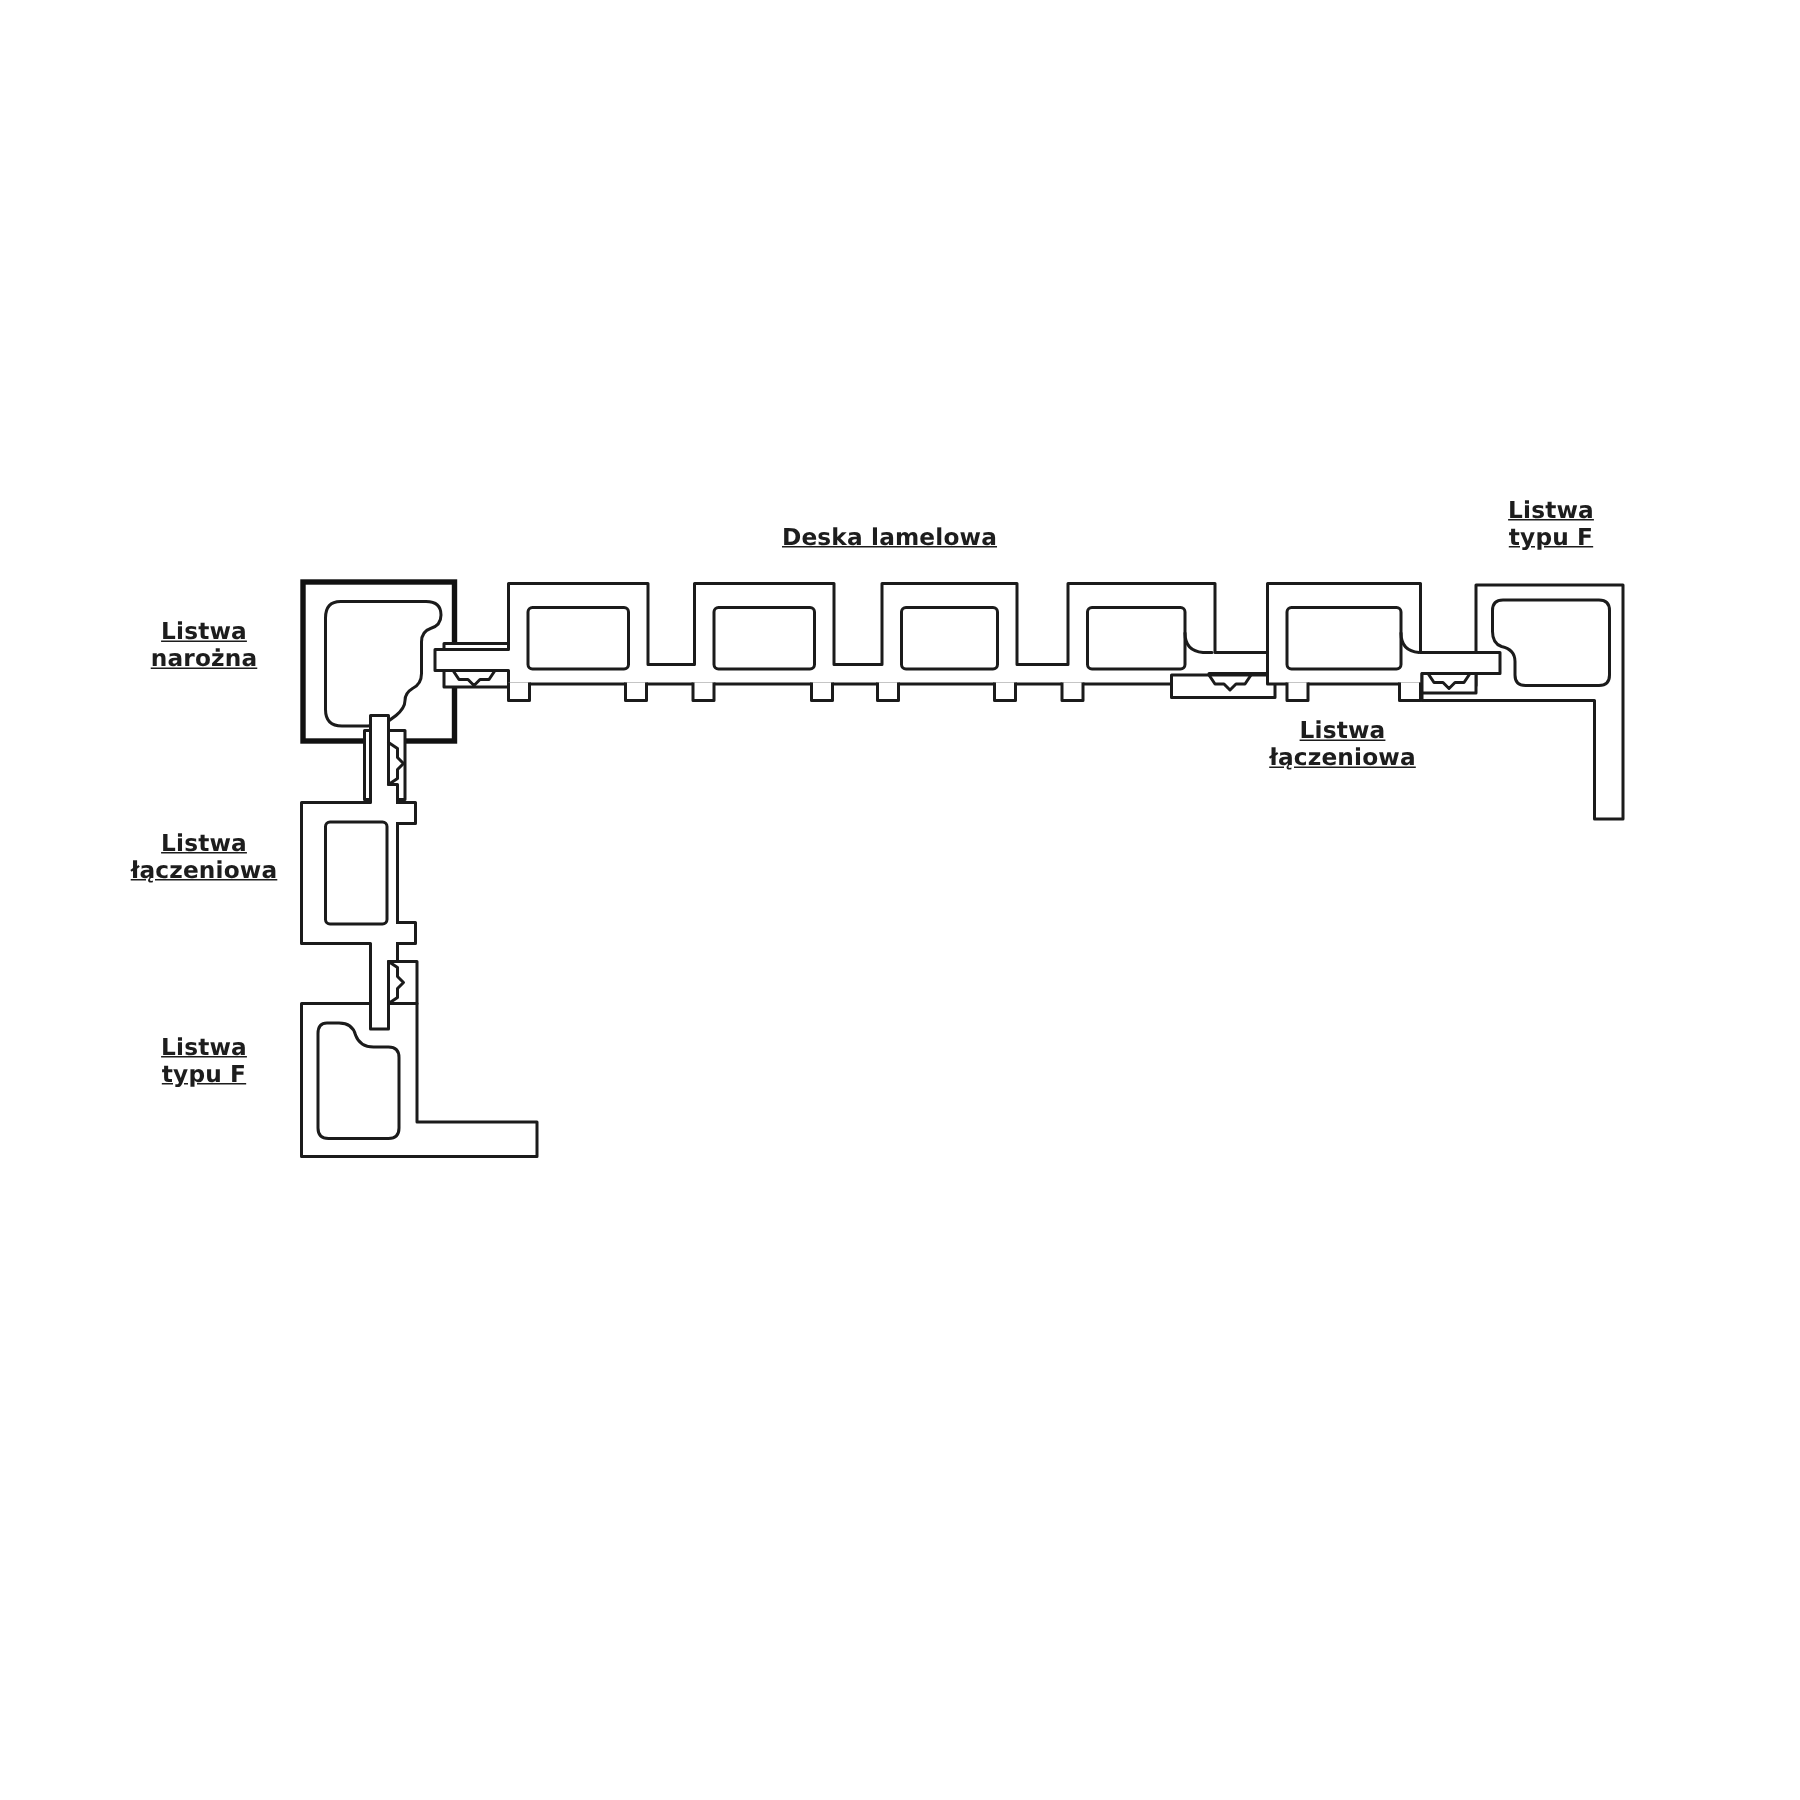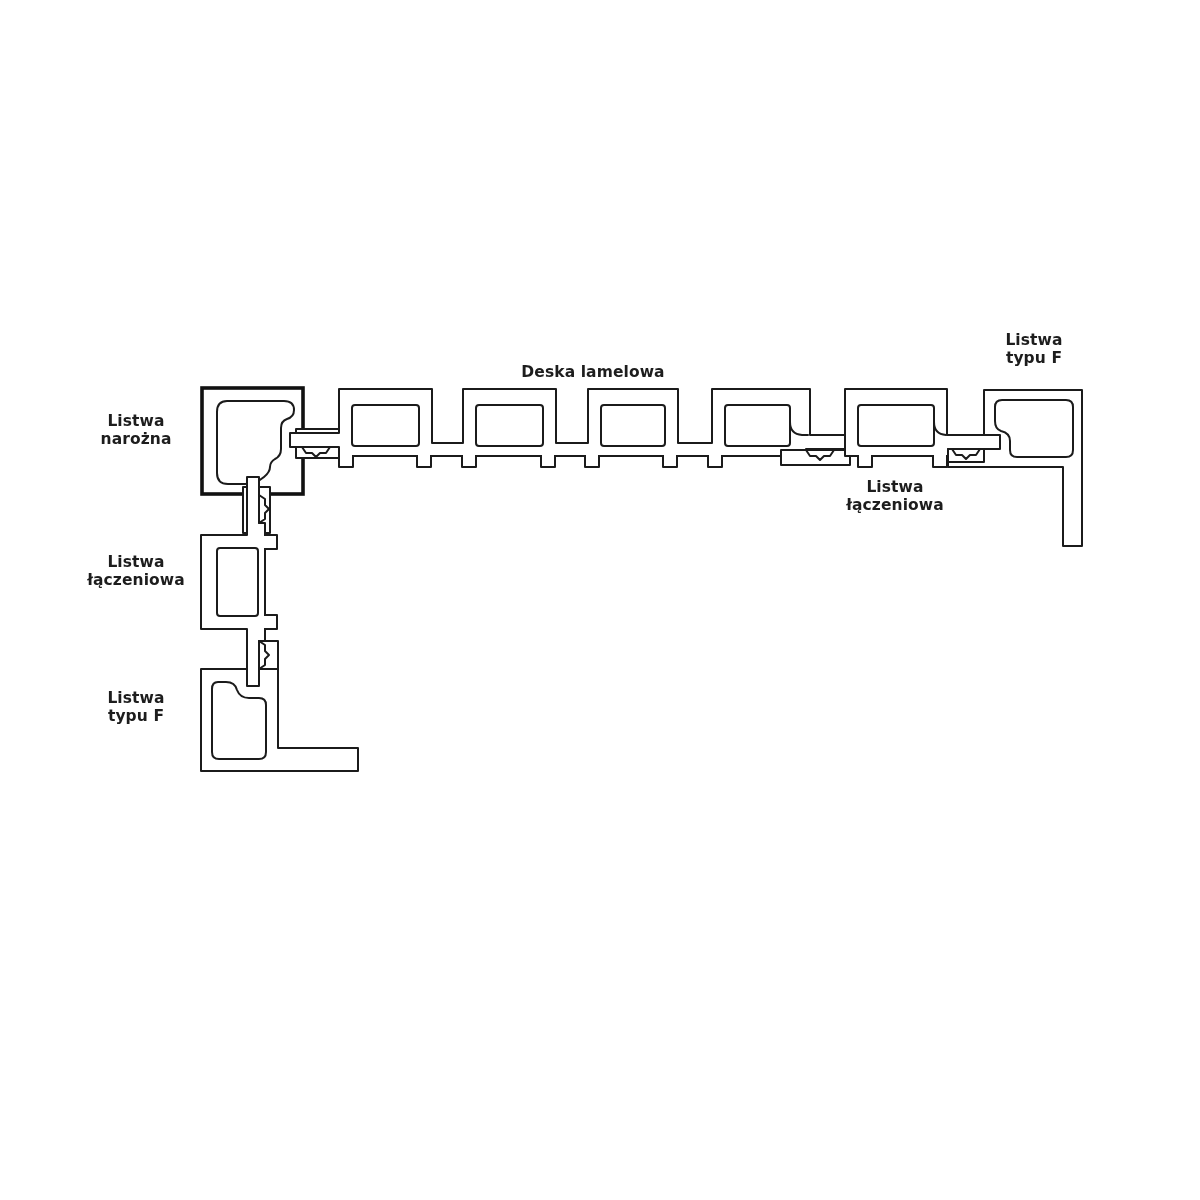--- a/index.html
+++ b/index.html
@@ -18,20 +18,21 @@
   .lbl{
     position:absolute;
     transform:translateX(-50%);
     text-align:center;
     font-size:15.5px;
     font-weight:700;
     line-height:18px;
     color:#1d1d1d;
     letter-spacing:.1px;
     white-space:nowrap;
+    text-decoration:underline;
   }
   .lbl span{display:block;}
 </style>
 </head>
 <body>
 
 <div id="stage">
 
   <svg id="drawing" width="1200" height="1200" viewBox="0 0 1200 1200">
 
@@ -91,21 +92,21 @@
 
     <g>
       <path class="wave ln" style="fill:none" d="M 302,447 L 306,453 H 312 L 316,457 L 320,453 H 326 L 330,447"></path>
       <path class="wave ln" style="fill:none" d="M 806,450 L 810,456 H 816 L 820,460 L 824,456 H 830 L 834,450"></path>
       <path class="wave ln" style="fill:none" d="M 952,449 L 956,455 H 962 L 966,459 L 970,455 H 976 L 980,449"></path>
       <path class="wave ln" style="fill:none" d="M 259,495 L 265,499 V 505 L 269,509 L 265,513 V 519 L 259,523"></path>
       <path class="wave ln" style="fill:none" d="M 259,641 L 265,645 V 651 L 269,655 L 265,659 V 665 L 259,669"></path>
     </g>
   </svg>
 
-  <div class="lbl" style="left:593px;top:363px;">
+  <div class="lbl" style="left:593px;top:349px;">
     <span>Deska lamelowa</span>
   </div>
 
   <div class="lbl" style="left:1034px;top:331px;">
     <span>Listwa</span>
     <span>typu F</span>
   </div>
 
   <div class="lbl" style="left:136px;top:412px;">
     <span>Listwa</span>

